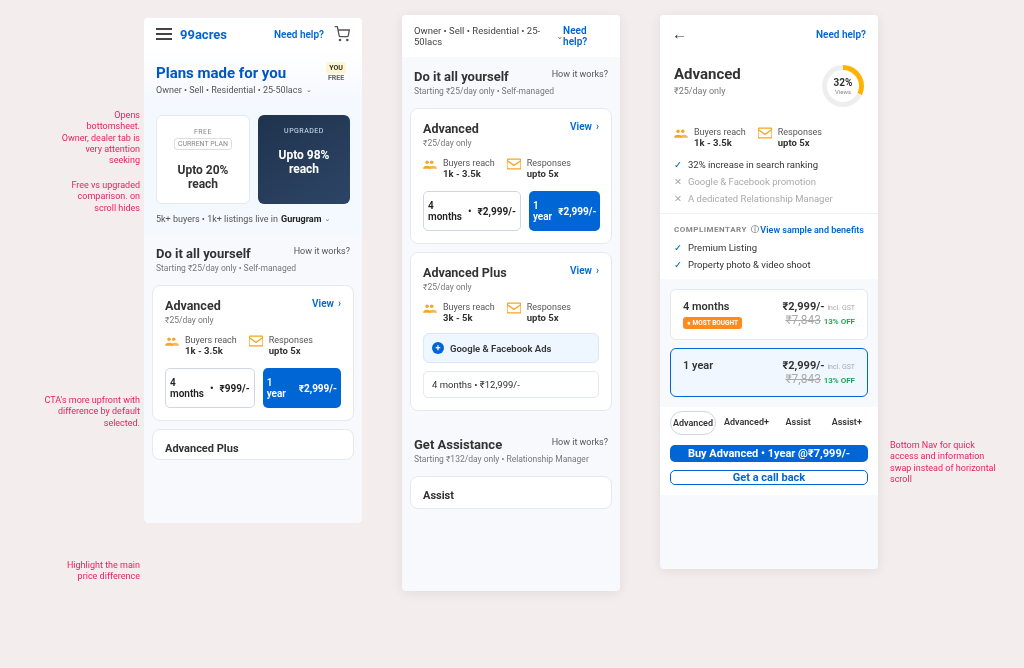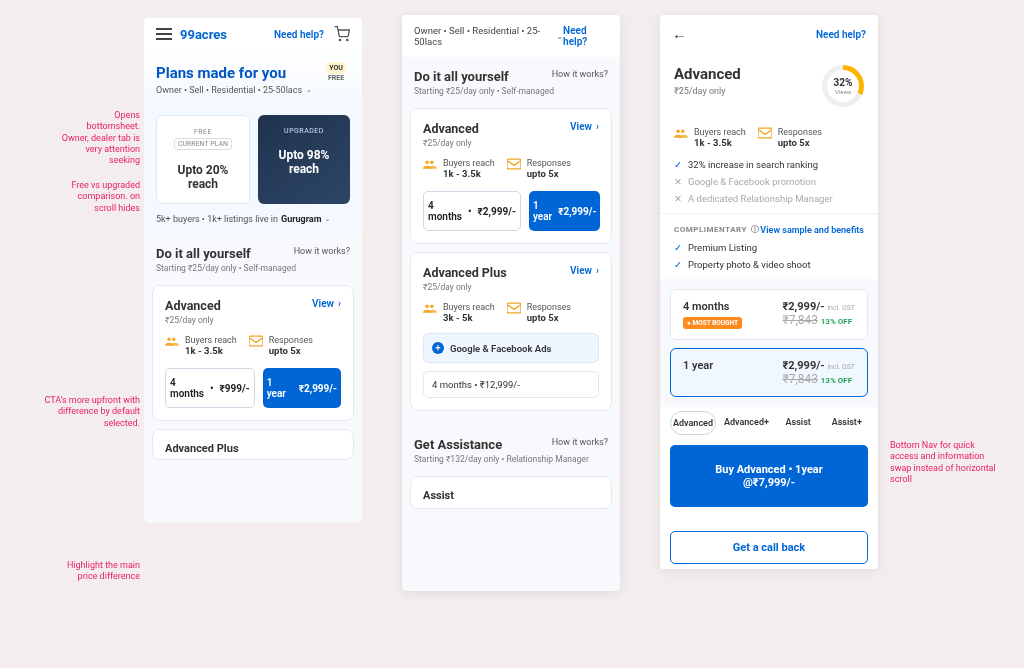--- a/index.html
+++ b/index.html
@@ -100,31 +100,31 @@
   .feat-line .x { color:#aaa; }
   .feat-line.dim { color:#aaa; }
   .comp-block{ padding:10px 14px 6px; background:#fff; border-top:1px solid #eef2f7;}
   .comp-head{ display:flex; align-items:center; font-size:8px; letter-spacing:.5px; color:#888; font-weight:700;}
   .comp-head .benefits{ margin-left:auto; color:#0066d6; font-size:9px; font-weight:600; letter-spacing:0;}
   .sel-block{ margin:10px; }
   .sel-card{ border-radius:6px; padding:10px 12px; display:flex; align-items:flex-start; border:1px solid #e4e9f0; background:#fff; margin-bottom:8px;}
   .sel-card.active{ border:1.5px solid #0066d6; background:#f0f7ff;}
   .sel-card .dur{ font-size:11px; font-weight:600;}
   .most{ background:#ff8a1e; color:#fff; font-size:6.5px; font-weight:700; padding:2px 4px; border-radius:3px; margin-top:4px; display:inline-block;}
-  .sel-right{ margin-left:auto; text-align:left;}
+  .sel-right{ margin-left:auto; text-align:right;}
   .sel-right .pr{ font-size:11px; font-weight:700;}
   .sel-right .incl{ font-size:7px; color:#aaa; font-weight:400;}
   .sel-right .old{ font-size:12px; color:#aaa; text-decoration:line-through;}
   .sel-right .off{ font-size:8px; color:#1a9e50; font-weight:600;}
   .tabs-row{ display:flex; gap:6px; padding:4px 10px 0; background:#fff;}
   .tab-pill{ flex:1; text-align:center; font-size:9px; font-weight:600; padding:6px 2px; border-radius:12px; }
   .tab-pill.on{ border:1px solid #ccd5e0; background:#fff;}
   .cta-block{ padding:10px; background:#fff;}
-  .buy-btn{ background:#0066d6; color:#fff; border-radius:5px; padding:18px; text-align:center; font-size:11px; font-weight:700;}
-  .call-btn{ border:1.5px solid #0066d6; color:#0066d6; border-radius:5px; padding:9px; text-align:center; font-size:11px; font-weight:700; margin-top:24px; background:#fff;}
+  .buy-btn{ background:#0066d6; color:#fff; border-radius:5px; padding:2px; text-align:center; font-size:11px; font-weight:700;}
+  .call-btn{ border:1.5px solid #0066d6; color:#0066d6; border-radius:5px; text-align:center; font-size:11px; font-weight:700; margin-top:8px; background:#fff;}
 
   svg { display:block; }
   .mini-caret{ font-size:7px; color:#666; }
 </style>
 </head>
 <body>
 
 <div class="stage">
 
   <div class="ann" style="left:60px; top:110px; width:80px; text-align:right;">Opens bottomsheet.

